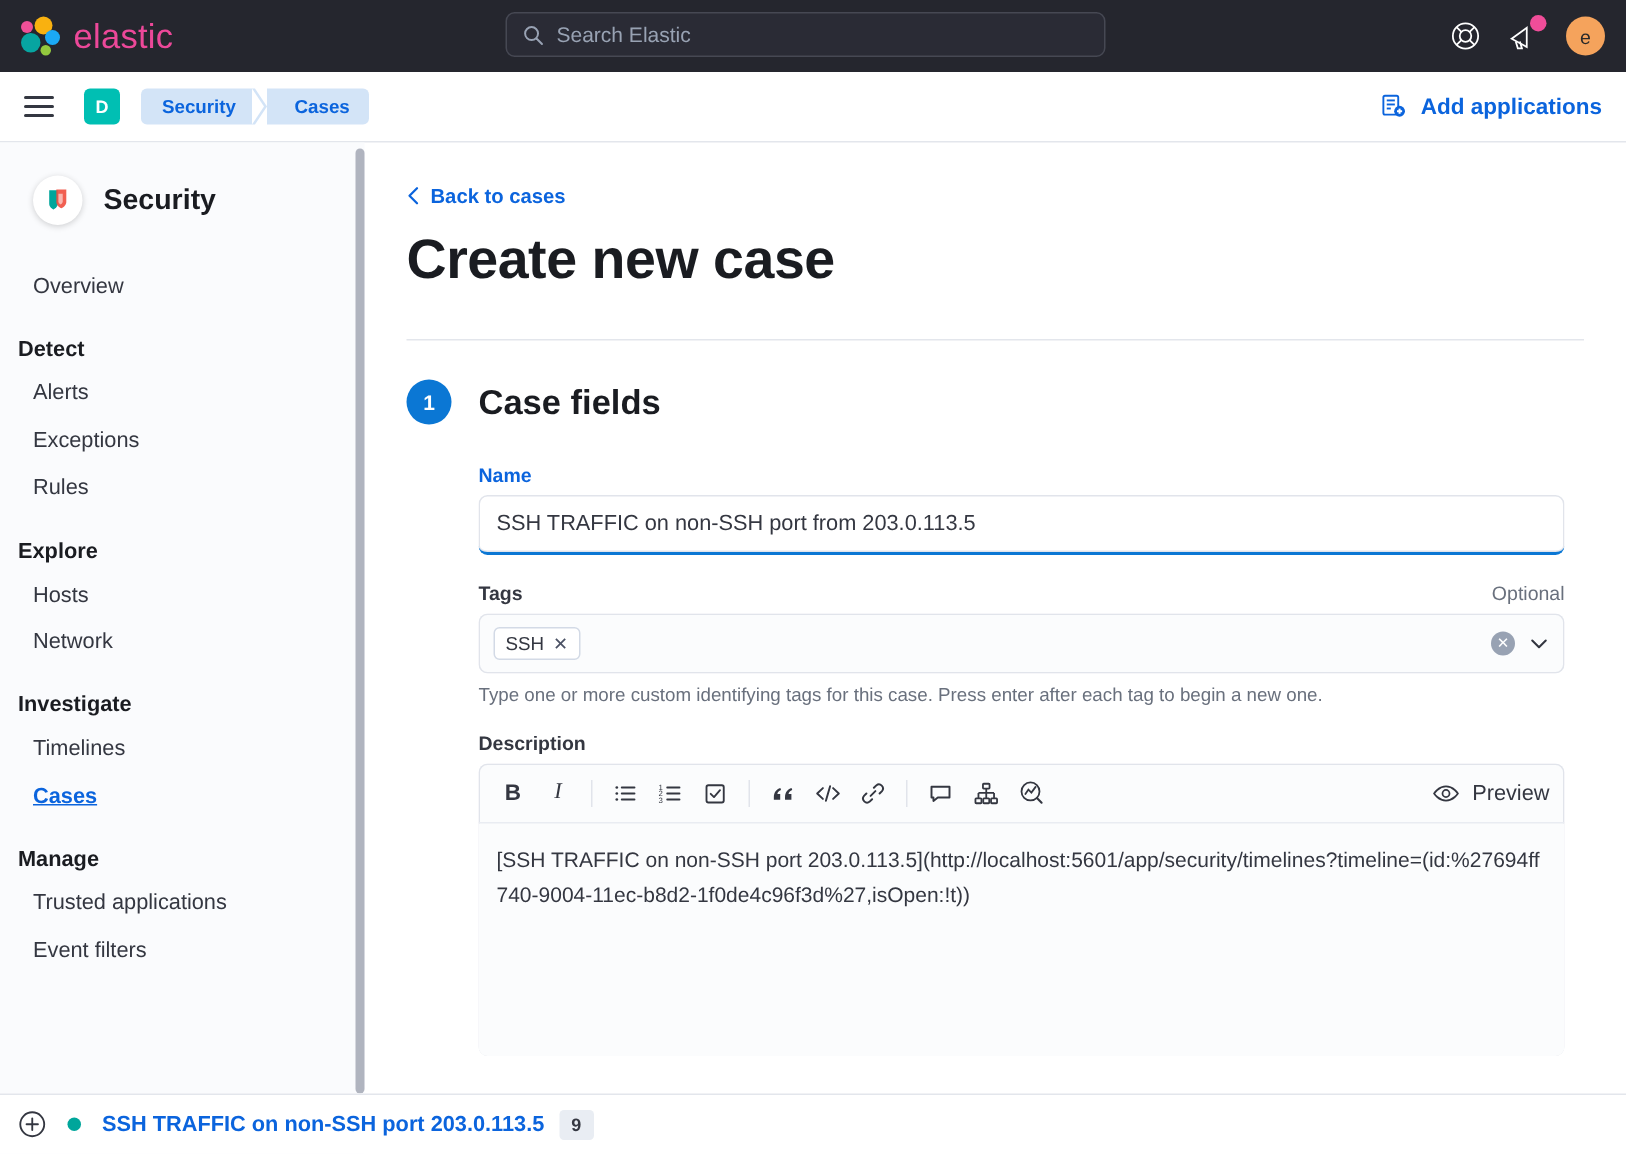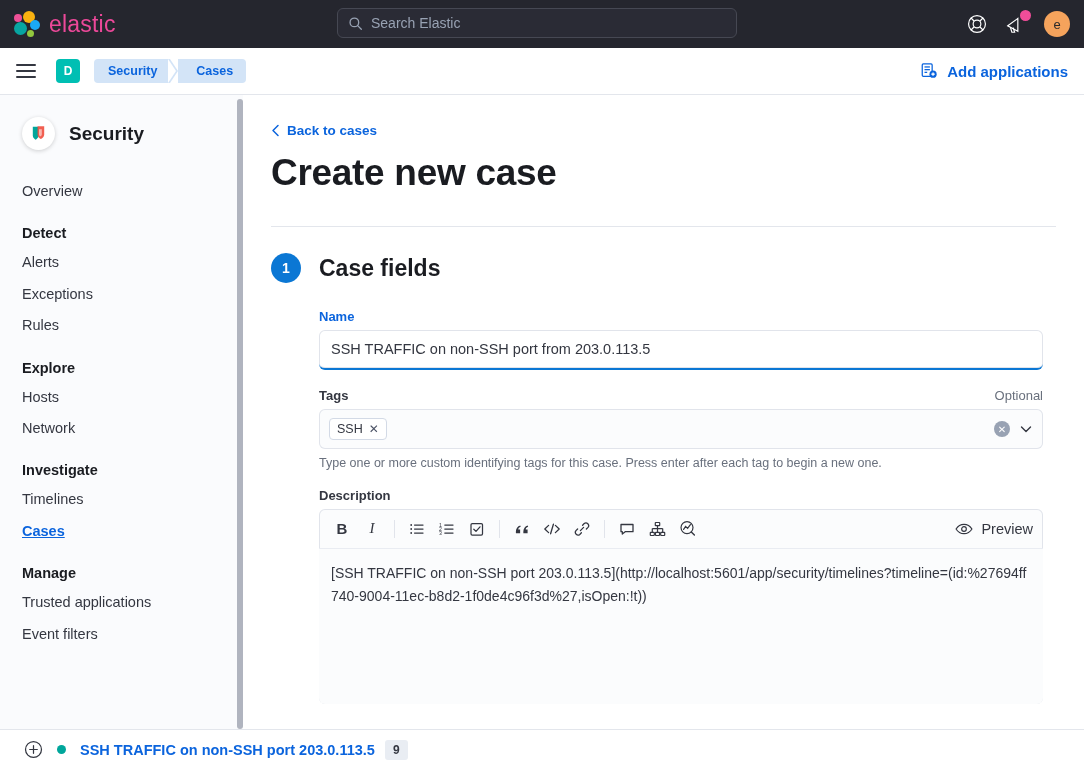--- a/index.html
+++ b/index.html
@@ -104,21 +104,21 @@
   .app-icon {
     width: 33px; height: 33px; border-radius: 50%; background: #ffffff;
     box-shadow: 0 1px 4px rgba(0,0,0,.18);
     display: flex; align-items: center; justify-content: center;
   }
   .app-title { font-size: 19px; font-weight: 700; color: #1a1c21; }
 
   .nav { margin-top: 26px; }
   .nav-group-title {
     font-size: 14.5px; font-weight: 700; color: #1a1c21;
-    padding: 0 22px; margin-bottom: 6px;
+    padding: 0 12px; margin-bottom: 6px;
   }
   .nav-item {
     font-size: 14.5px; color: #343741; padding: 7px 22px; cursor: pointer;
     line-height: 1.2;
   }
   .nav-item.selected {
     color: #0b64dd; font-weight: 700; text-decoration: underline;
   }
   .nav-gap { height: 18px; }
 
@@ -208,21 +208,21 @@
   }
   .editor-body {
     min-height: 155px; background: #fbfcfd; padding: 13px 12px;
     font-size: 14px; line-height: 1.65; color: #343741; word-break: break-all;
   }
 
   
   .timelinebar {
     position: absolute; left: 0; bottom: 0; width: 1084px; height: 40px;
     background: #ffffff; border-top: 1px solid #e3e6ec;
-    display: flex; align-items: center; gap: 14px; padding-left: 24px;
+    display: flex; align-items: center; gap: 14px; padding-left: 12px;
   }
   .plus-icon { cursor: pointer; color: #343741; }
   .tl-dot { width: 9px; height: 9px; border-radius: 50%; background: #00a69b; }
   .tl-name { color: #0b64dd; font-size: 14.5px; font-weight: 700; cursor: pointer; }
   .tl-badge {
     background: #e9edf3; color: #343741; font-size: 12px; font-weight: 700;
     border-radius: 3px; padding: 3px 8px; margin-left: -4px;
   }
   svg { display: block; }
 </style>

